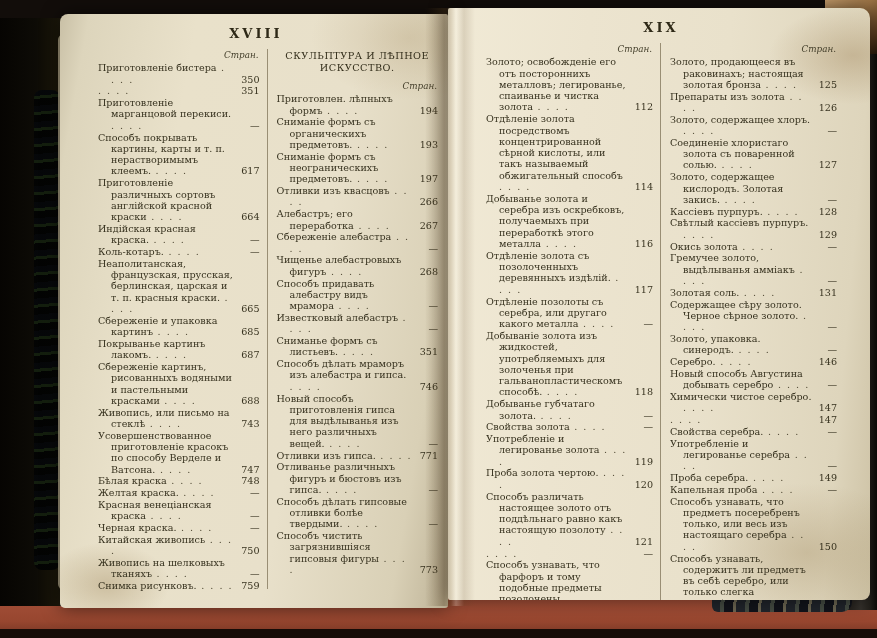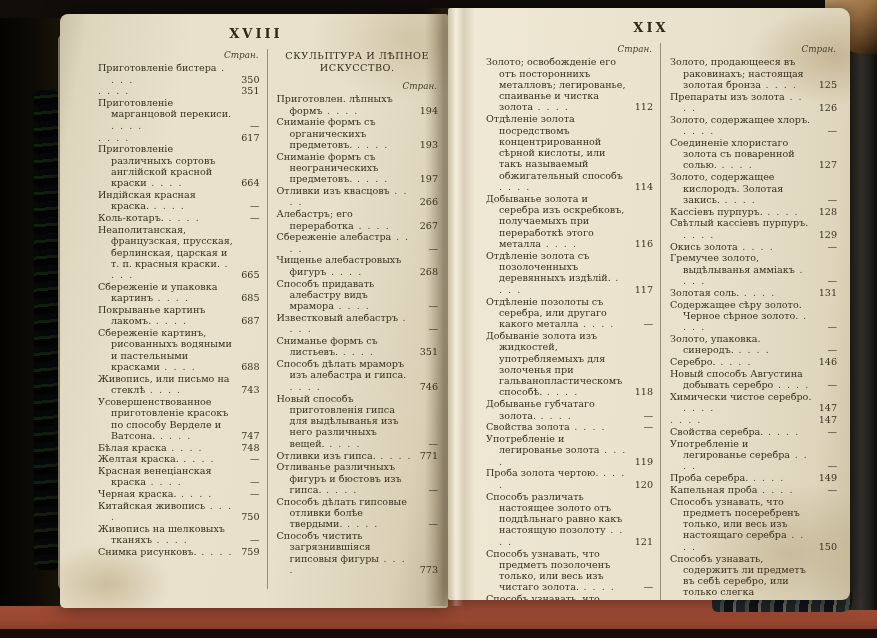--- a/index.html
+++ b/index.html
@@ -31,21 +31,21 @@
         radial-gradient(90px 60px at 12% 96%, rgba(150,125,80,.35), transparent 70%),
         radial-gradient(140px 90px at 90% 4%, rgba(160,135,90,.25), transparent 70%),
         linear-gradient(100deg,#c9c0a6 0%,#ddd5bc 6%,#e9e1ca 28%,#e8e0ca 62%,#d9d0b6 88%,#bdb296 100%);
       box-shadow:0 0 18px rgba(0,0,0,.55);}
   .page-xix{left:448px;top:8px;width:402px;height:592px;
       border-radius:2px 10px 8px 2px;
       background:
         radial-gradient(160px 100px at 85% 92%, rgba(150,125,80,.30), transparent 70%),
         radial-gradient(120px 70px at 96% 8%, rgba(150,120,75,.35), transparent 70%),
         linear-gradient(95deg,#f1ead6 0%,#ece4cf 30%,#e9e1cb 60%,#ded5bc 90%,#cdc2a5 100%);
-      box-shadow:0 0 18px rgba(0,0,0,.5);}
+      box-shadow:0 0 18px rgba(0,0,0,.5);padding-left:20px;}
   .fore-edge{position:absolute;left:58px;top:34px;width:15px;height:556px;
       background:repeating-linear-gradient(90deg,#b5aa8c 0 2px,#8e8265 2px 3px,#cdc3a6 3px 5px);
       border-radius:6px;opacity:.85;}
   .gutter{position:absolute;left:425px;top:8px;width:50px;height:598px;pointer-events:none;
       background:linear-gradient(90deg,rgba(70,50,25,0) 0%,rgba(80,58,28,.34) 38%,
                  rgba(120,95,55,.18) 52%,rgba(255,252,240,.25) 62%,rgba(90,65,35,.15) 78%,rgba(70,50,25,0) 100%);}
   
   .page-inner{position:absolute;inset:0;padding:6px 10px 0 38px;}
   .folio{text-align:center;font-size:13px;letter-spacing:3px;margin:6px 24px 8px 0;color:#2e2917;font-weight:bold;}
   .cols{display:flex;align-items:flex-start;}
@@ -73,21 +73,21 @@
 
   <div class="page page-xviii">
     <div class="page-inner">
       <div class="folio">XVIII</div>
       <div class="cols">
         <div class="col">
             <div class="stran">Стран.</div>
             <div class="entry"><span class="t">Приготовленіе бистера</span><span class="dots"></span><span class="pg">350</span></div>
             <div class="entry"><span class="dots"></span><span class="pg">351</span></div>
             <div class="entry"><span class="t">Приготовленіе марганцовой перекиси.</span><span class="dots"></span><span class="pg">—</span></div>
-            <div class="entry"><span class="dots"></span><span class="pg">617</span></div>
+            <div class="entry"><span class="t">Способъ покрывать картины, карты и т. п. нерастворимымъ клеемъ.</span><span class="dots"></span><span class="pg">617</span></div>
             <div class="entry"><span class="t">Приготовленіе различныхъ сортовъ англійской красной краски</span><span class="dots"></span><span class="pg">664</span></div>
             <div class="entry"><span class="t">Индійская красная краска.</span><span class="dots"></span><span class="pg">—</span></div>
             <div class="entry"><span class="t">Коль-котаръ.</span><span class="dots"></span><span class="pg">—</span></div>
             <div class="entry"><span class="t">Неаполитанская, французская, прусская, берлинская, царская и т. п. красныя краски.</span><span class="dots"></span><span class="pg">665</span></div>
             <div class="entry"><span class="t">Сбереженіе и упаковка картинъ</span><span class="dots"></span><span class="pg">685</span></div>
             <div class="entry"><span class="t">Покрыванье картинъ лакомъ.</span><span class="dots"></span><span class="pg">687</span></div>
             <div class="entry"><span class="t">Сбереженіе картинъ, рисованныхъ водяными и пастельными красками</span><span class="dots"></span><span class="pg">688</span></div>
             <div class="entry"><span class="t">Живопись, или письмо на стеклѣ</span><span class="dots"></span><span class="pg">743</span></div>
             <div class="entry"><span class="t">Усовершенствованное приготовленіе красокъ по способу Верделе и Ватсона.</span><span class="dots"></span><span class="pg">747</span></div>
             <div class="entry"><span class="t">Бѣлая краска</span><span class="dots"></span><span class="pg">748</span></div>
@@ -132,21 +132,21 @@
             <div class="entry"><span class="t">Отдѣленіе золота посредствомъ концентрированной сѣрной кислоты, или такъ называемый обжигательный способъ</span><span class="dots"></span><span class="pg">114</span></div>
             <div class="entry"><span class="t">Добыванье золота и серебра изъ оскребковъ, получаемыхъ при переработкѣ этого металла</span><span class="dots"></span><span class="pg">116</span></div>
             <div class="entry"><span class="t">Отдѣленіе золота съ позолоченныхъ деревянныхъ издѣлій.</span><span class="dots"></span><span class="pg">117</span></div>
             <div class="entry"><span class="t">Отдѣленіе позолоты съ серебра, или другаго какого металла</span><span class="dots"></span><span class="pg">—</span></div>
             <div class="entry"><span class="t">Добываніе золота изъ жидкостей, употребляемыхъ для золоченья при гальванопластическомъ способѣ.</span><span class="dots"></span><span class="pg">118</span></div>
             <div class="entry"><span class="t">Добыванье губчатаго золота.</span><span class="dots"></span><span class="pg">—</span></div>
             <div class="entry"><span class="t">Свойства золота</span><span class="dots"></span><span class="pg">—</span></div>
             <div class="entry"><span class="t">Употребленіе и легированье золота</span><span class="dots"></span><span class="pg">119</span></div>
             <div class="entry"><span class="t">Проба золота чертою.</span><span class="dots"></span><span class="pg">120</span></div>
             <div class="entry"><span class="t">Способъ различать настоящее золото отъ поддѣльнаго равно какъ настоящую позолоту</span><span class="dots"></span><span class="pg">121</span></div>
-            <div class="entry"><span class="t">Способъ узнавать, что предметъ позолоченъ только, или весь изъ чистаго золота.</span><span class="dots"></span><span class="pg">—</span></div>
+            <div class="entry"><span class="dots"></span><span class="pg">—</span></div>
             <div class="entry"><span class="t">Способъ узнавать, что фарфоръ и тому подобные предметы позолочены металлическимъ золотомъ, или только мишурой</span></div>
           </div>
         <div class="col">
             <div class="stran">Стран.</div>
             <div class="entry"><span class="t">Золото, продающееся въ раковинахъ; настоящая золотая бронза</span><span class="dots"></span><span class="pg">125</span></div>
             <div class="entry"><span class="t">Препараты изъ золота</span><span class="dots"></span><span class="pg">126</span></div>
             <div class="entry"><span class="t">Золото, содержащее хлоръ.</span><span class="dots"></span><span class="pg">—</span></div>
             <div class="entry"><span class="t">Соединеніе хлористаго золота съ поваренной солью.</span><span class="dots"></span><span class="pg">127</span></div>
             <div class="entry"><span class="t">Золото, содержащее кислородъ. Золотая закись.</span><span class="dots"></span><span class="pg">—</span></div>
             <div class="entry"><span class="t">Кассіевъ пурпуръ.</span><span class="dots"></span><span class="pg">128</span></div>

